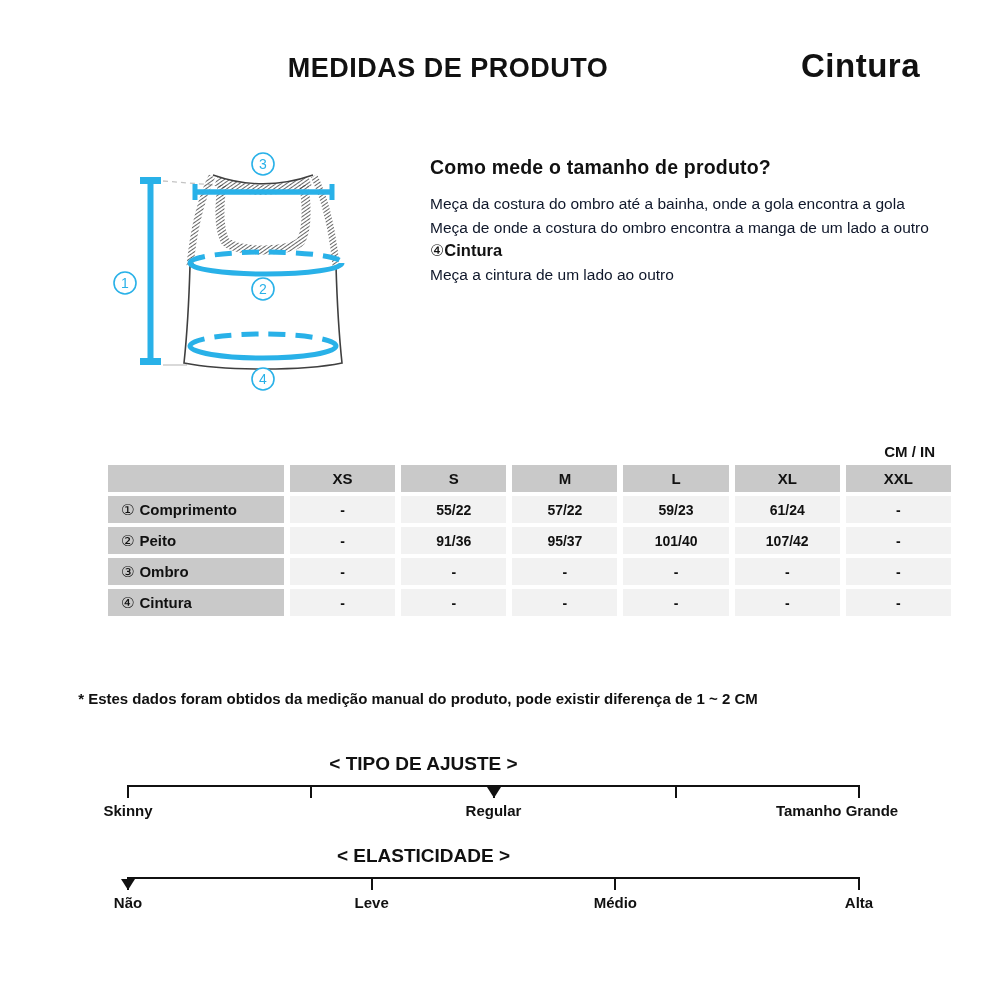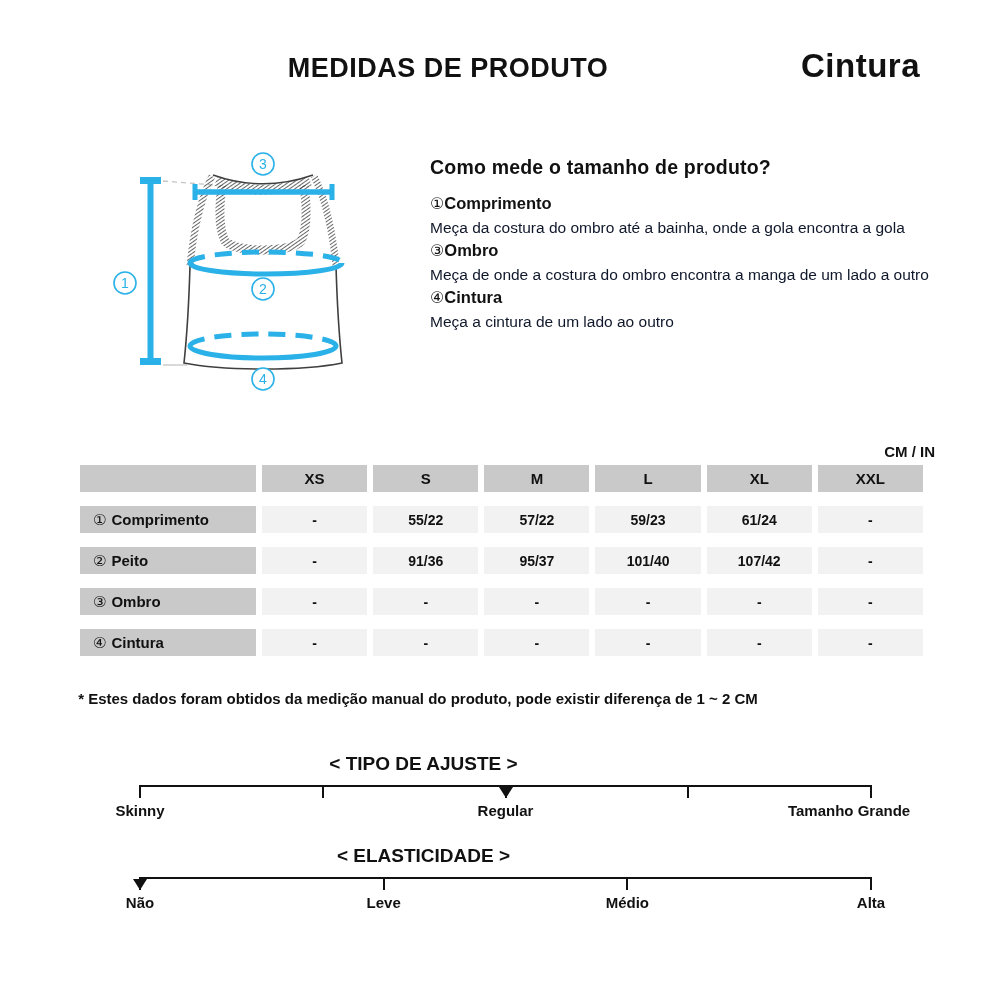--- a/index.html
+++ b/index.html
@@ -22,38 +22,38 @@
   .diagram { position:absolute; left:95px; top:145px; width:320px; height:260px; }
   
   .guide { position:absolute; left:430px; top:156px; width:545px; }
   .guide h2 { font-size:19.5px; font-weight:bold; margin:0 0 13px 0; letter-spacing:.2px; }
   .g-label { font-size:16.5px; font-weight:bold; line-height:23.5px; }
   .g-num { font-weight:normal; font-size:16px; }
   .g-desc { font-size:15.5px; font-weight:normal; color:#0f172a; line-height:23.5px; margin:0; }
   
   .unit-label { position:absolute; top:443px; right:65px; font-size:15px; font-weight:bold; }
   .size-table {
-    position:absolute; left:80px; top:465px; width:843px;
-    display:grid; grid-template-columns:176px repeat(6,1fr); gap:14px 6px;
+    position:absolute; left:108px; top:465px; width:843px;
+    display:grid; grid-template-columns:176px repeat(6,1fr); gap:4px 6px;
   }
   .cell { height:27px; display:flex; align-items:center; justify-content:center; font-weight:bold; }
   .cell.head { background:#c9c9c9; font-size:15px; }
   .cell.rowlabel { background:#c9c9c9; justify-content:flex-start; padding-left:13px; font-size:15px; }
   .cell.rowlabel .t-num { font-weight:normal; margin-right:5px; font-size:15px; }
   .cell.val { background:#f2f2f2; font-size:14px; }
   
   .footnote {
     position:absolute; top:690px; left:0; width:836px; text-align:center;
     font-size:15px; font-weight:bold; margin:0;
   }
   
   .scale-title { position:absolute; left:0; width:847px; text-align:center; font-size:19px; font-weight:bold; margin:0; }
   .title-fit { top:753px; }
   .title-ela { top:845px; }
-  .track { position:absolute; left:140px; width:731px; height:2px; background:#111; }
+  .track { position:absolute; left:128px; width:731px; height:2px; background:#111; }
   .track-fit { top:785px; }
   .track-ela { top:877px; }
   .tick { position:absolute; top:0; width:2px; height:13px; background:#111; transform:translateX(-50%); }
   .marker {
     position:absolute; top:2px; width:0; height:0;
     border-left:7px solid transparent; border-right:7px solid transparent;
     border-top:11px solid #111; transform:translateX(-50%);
   }
   .slabel { position:absolute; top:17px; font-size:15px; font-weight:bold; white-space:nowrap; transform:translateX(-50%); }
 </style>
@@ -106,23 +106,21 @@
     <text x="168" y="149" fill="#29b1e8">2</text>
     <circle cx="168" cy="19" r="11" fill="#fff" stroke="#29b1e8" stroke-width="1.6"></circle>
     <text x="168" y="24" fill="#29b1e8">3</text>
     <circle cx="168" cy="234" r="11" fill="#fff" stroke="#29b1e8" stroke-width="1.6"></circle>
     <text x="168" y="239" fill="#29b1e8">4</text>
   </g>
 </svg>
 
 <section class="guide">
   <h2>Como mede o tamanho de produto?</h2>
-  <div class="g-label"><span class="g-num">①</span><span>Comprimento</span></div>
   <p class="g-desc">Meça da costura do ombro até a bainha, onde a gola encontra a gola</p>
-  <div class="g-label"><span class="g-num">③</span><span>Ombro</span></div>
   <p class="g-desc">Meça de onde a costura do ombro encontra a manga de um lado a outro</p>
   <div class="g-label"><span class="g-num">④</span><span>Cintura</span></div>
   <p class="g-desc">Meça a cintura de um lado ao outro</p>
 </section>
 
 <div class="unit-label">CM / IN</div>
 
 <div class="size-table">
   <div class="cell head"></div>
   <div class="cell head">XS</div>

